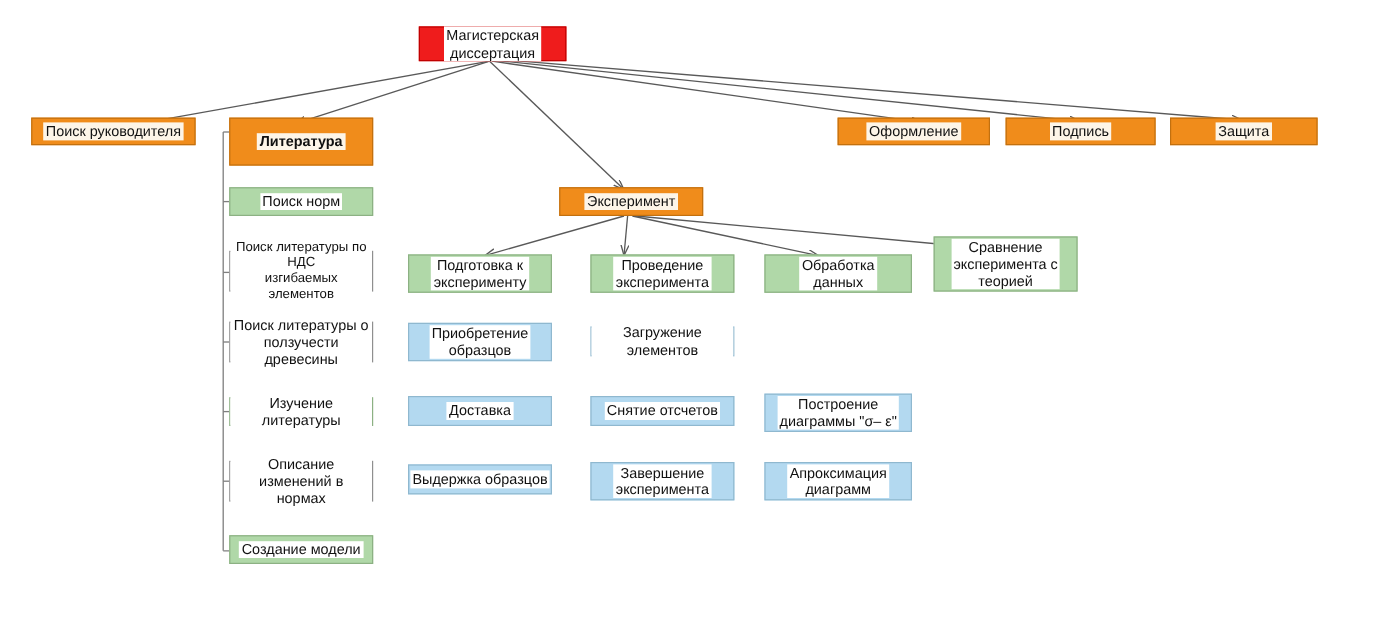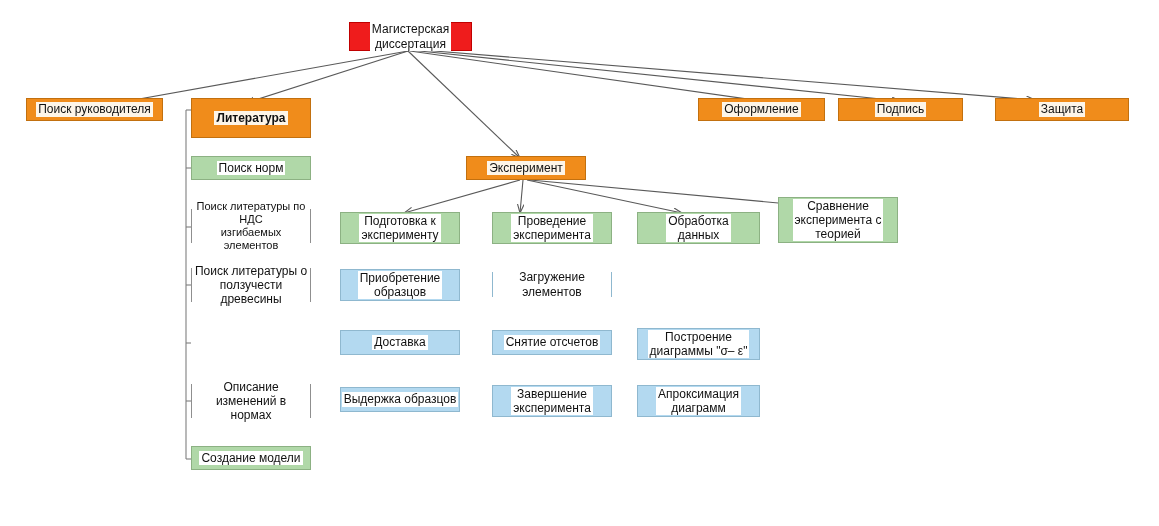--- a/index.html
+++ b/index.html
@@ -140,38 +140,41 @@
   </div>
 
   <div class="node n-orange fs-12" style="left:698px; top:98px; width:127px; height:23px;">
     <span class="lbl">Оформление</span>
   </div>
 
   <div class="node n-orange fs-12" style="left:838px; top:98px; width:125px; height:23px;">
     <span class="lbl">Подпись</span>
   </div>
 
-  <div class="node n-orange fs-12" style="left:975px; top:98px; width:134px; height:23px;margin-left:20px;">
+  <div class="node n-orange fs-12" style="left:975px; top:98px; width:123px; height:23px;">
     <span class="lbl">Защита</span>
   </div>
 
   <div class="node n-green fs-12" style="left:191px; top:156px; width:120px; height:24px;">
     <span class="lbl">Поиск норм</span>
   </div>
 
   <div class="node n-white-green fs-11" style="left:191px; top:209px; width:120px; height:34px;">
     <span class="lbl">Поиск литературы по НДС
 изгибаемых элементов</span>
   </div>
 
   <div class="node n-white-green fs-12" style="left:191px; top:268px; width:120px; height:34px;">
     <span class="lbl">Поиск литературы о
 ползучести древесины</span>
   </div>
 
+  <div class="node n-green fs-12" style="left:191px; top:331px; width:120px; height:24px;">
+    <span class="lbl">Изучение литературы</span>
+  </div>
 
   <div class="node n-white-green fs-12" style="left:191px; top:384px; width:120px; height:34px;">
     <span class="lbl">Описание изменений в
 нормах</span>
   </div>
 
   <div class="node n-green fs-12" style="left:191px; top:446px; width:120px; height:24px;">
     <span class="lbl">Создание модели</span>
   </div>
 

